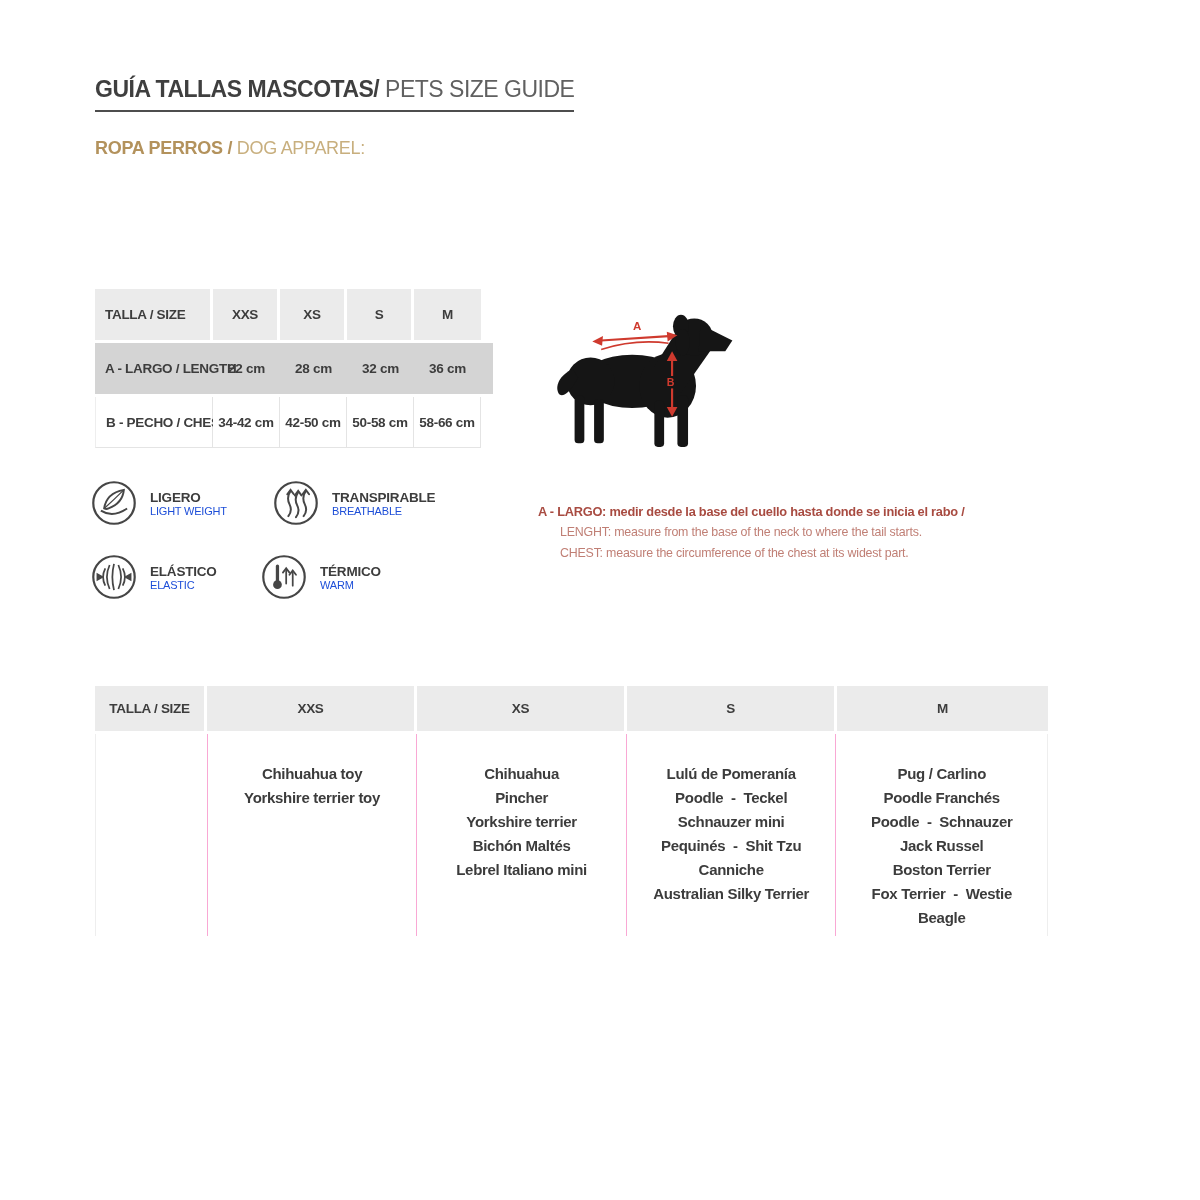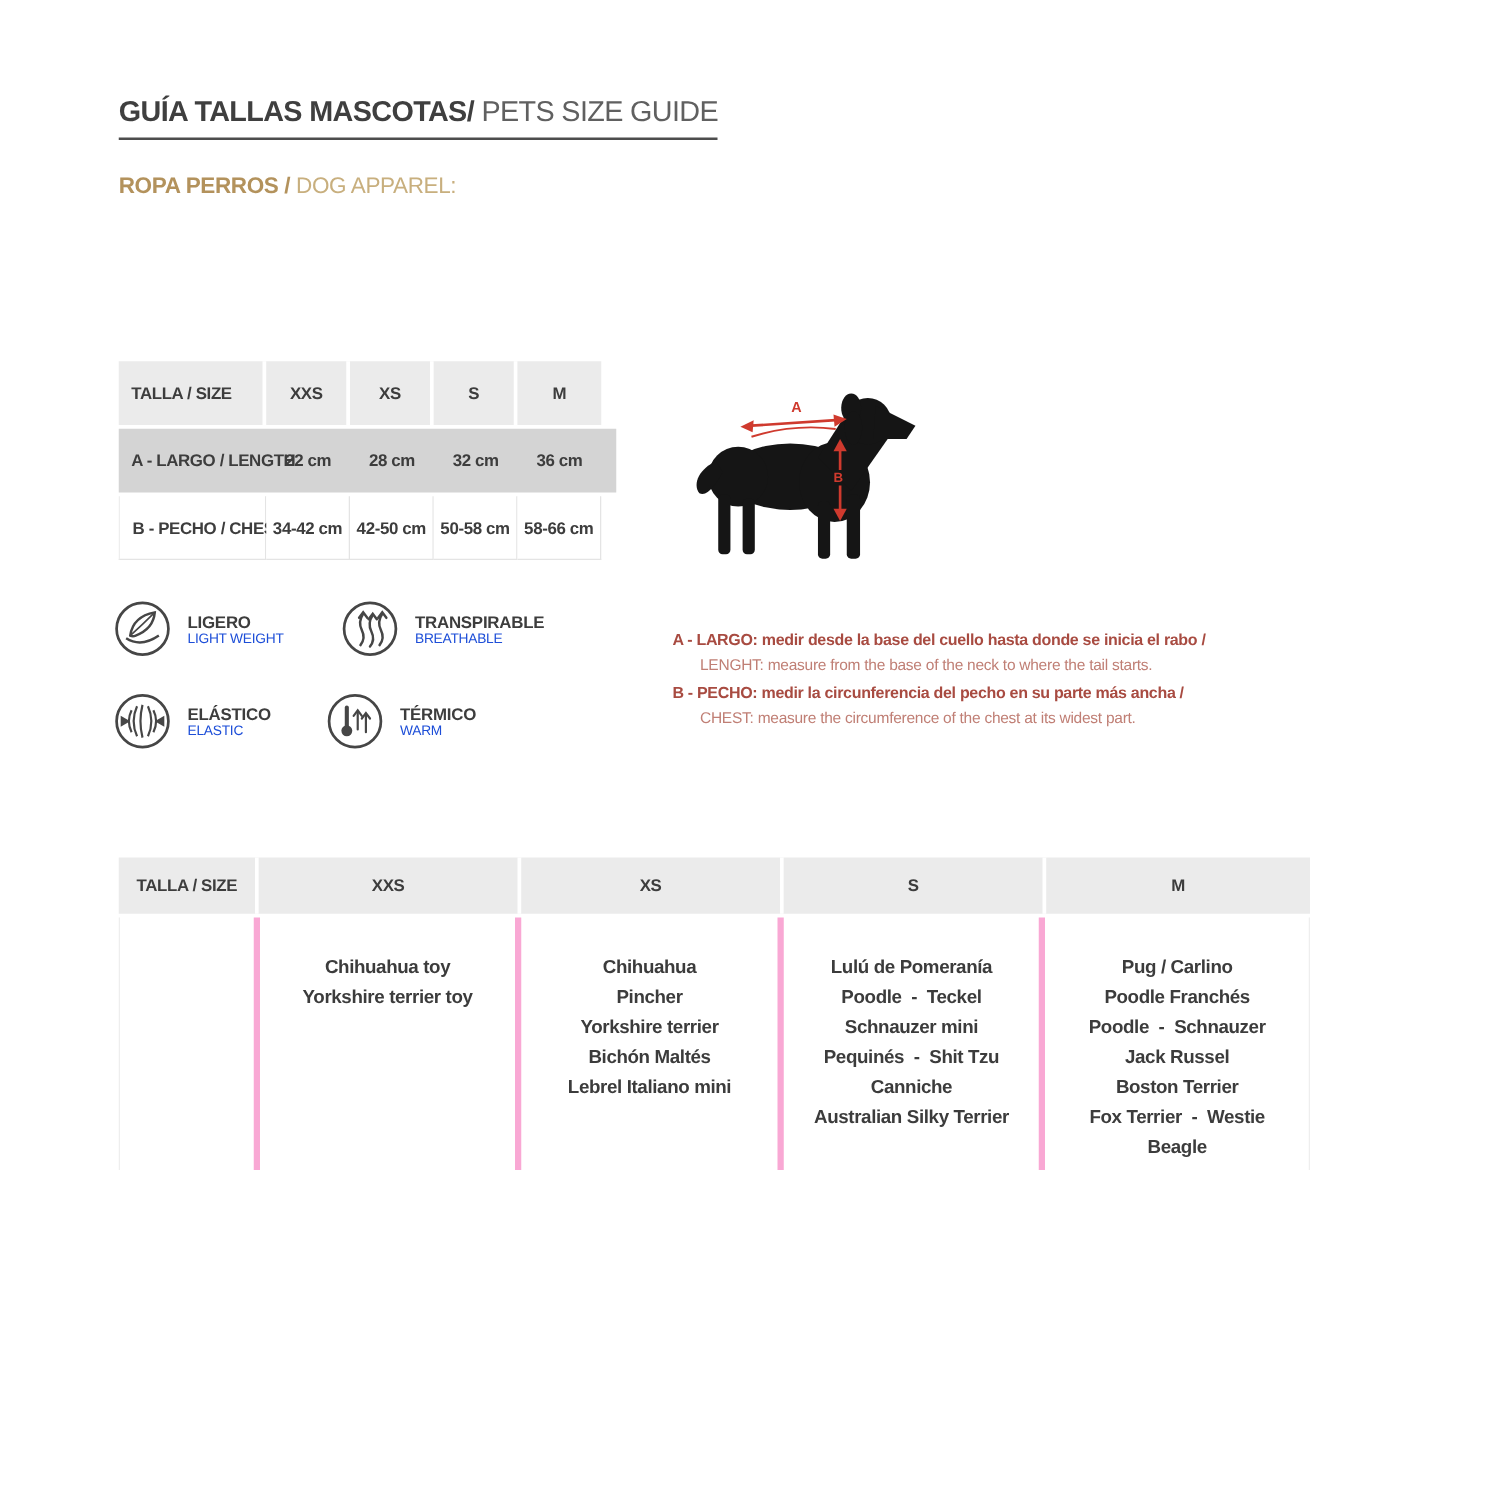--- a/index.html
+++ b/index.html
@@ -59,21 +59,21 @@
     padding-left:22px; letter-spacing:-0.2px; white-space:nowrap; }
 
   
   .breed-table { position:absolute; left:95px; top:686px; width:953px; }
   .bt-head { display:flex; height:45px; margin-bottom:3px; }
   .bt-hcell { display:flex; align-items:center; justify-content:center; background:#ebebeb;
     font-size:13.5px; font-weight:700; letter-spacing:-0.3px; border-right:3px solid #fff; white-space:nowrap;}
   .bt-hcell:last-child { border-right:none; }
   .bt-body { display:flex; height:391px; border-bottom:1px solid #ddd;
     border-left:1px solid #eee; border-right:1px solid #eee; }
-  .bt-cell { position:relative; border-right:5px solid #f9a8d4; }
+  .bt-cell { position:relative; border-right:1px solid #f9a8d4; }
   .bt-cell:last-child { border-right:none; }
   .w0 { width:112px; } .w1 { width:210px; } .w2 { width:210px; } .w3 { width:210px; } .w4 { width:211px; }
   .raza-cell { display:flex; align-items:flex-end; justify-content:center; text-align:center;
     font-size:14px; font-weight:700; line-height:23px; letter-spacing:-0.3px; }
   .breeds { padding-top:28px; text-align:center; }
   .breed-line { font-size:15px; font-weight:600; color:#3c3c3c; line-height:24px;
     letter-spacing:-0.3px; white-space:pre-wrap; }
   .dog-wrap { position:absolute; left:0; right:0; bottom:24px; display:flex; justify-content:center; }
 </style>
 </head>
@@ -213,21 +213,20 @@
     </svg>
     <div class="f-text">
       <div class="f-es">TÉRMICO</div>
       <div class="f-en">WARM</div>
     </div>
   </div>
 
   <div class="notes">
     <div class="note-es">A - LARGO: medir desde la base del cuello hasta donde se inicia el rabo /</div>
     <div class="note-en">LENGHT: measure from the base of the neck to where the tail starts.</div>
-    <div class="note-es">B - PECHO: medir la circunferencia del pecho en su parte más ancha /</div>
     <div class="note-en">CHEST: measure the circumference of the chest at its widest part.</div>
   </div>
 
   <div class="breed-table">
     <div class="bt-head">
       <div class="bt-hcell w0">TALLA /  SIZE</div>
       <div class="bt-hcell w1">XXS</div>
       <div class="bt-hcell w2">XS</div>
       <div class="bt-hcell w3">S</div>
       <div class="bt-hcell w4">M</div>

